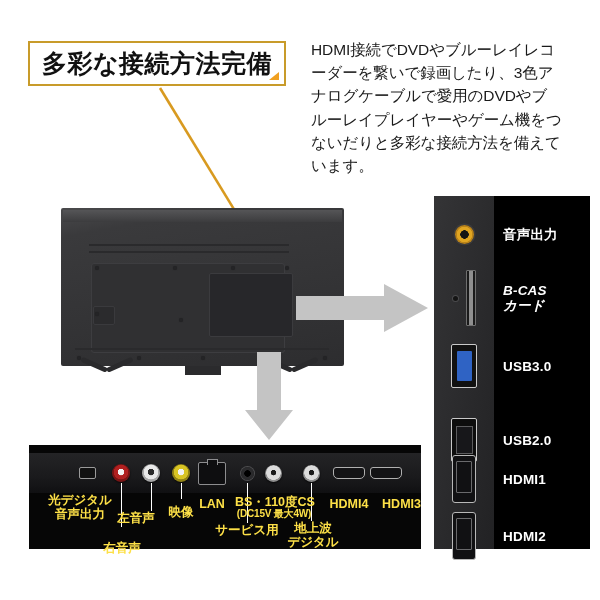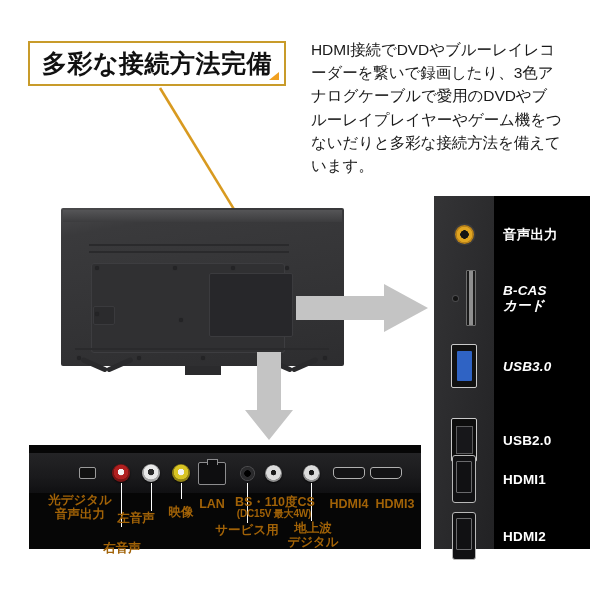--- a/index.html
+++ b/index.html
@@ -367,21 +367,21 @@
     box-shadow: 0 1px 2px rgba(0,0,0,.7);
   }
   .hdmi-flat {
     width: 30px; height: 10px;
     border: 1.5px solid #b0b0b0;
     background: #131315;
     border-radius: 3px 3px 5px 5px;
   }
   .bp-label {
     position: absolute;
-    color: #a16207;
+    color: #fde047;
     font-size: 12.5px;
     font-weight: bold;
     line-height: 14px;
     text-align: center;
     white-space: nowrap;
   }
   .bp-label .sub {
     display: block;
     font-size: 10px;
     font-weight: bold;
@@ -465,21 +465,21 @@
       <div class="rp-port-cell">
         <div class="dot-small" style="margin-right:8px;"></div>
         <div class="slot-bcas"></div>
       </div>
       <div class="rp-label">
         <span>B-CAS</span><br>
         <span>カード</span>
       </div>
     </div>
 
-    <div class="rp-row" style="top:140px;font-style:italic;">
+    <div class="rp-row" style="top:140px;">
       <div class="rp-port-cell">
         <div class="usb3">
             <div class="usb3-inner"></div>
           </div>
       </div>
       <div class="rp-label">USB3.0</div>
     </div>
 
     <div class="rp-row" style="top:214px;">
       <div class="rp-port-cell">
@@ -556,16 +556,16 @@
     <div class="bp-label" style="left:180px; top:78px; width:76px;">サービス用</div>
     <div class="bp-label" style="left:206px; top:50px; width:78px;">
       <span>BS・110度CS</span>
       <span class="sub">(DC15V 最大4W)</span>
     </div>
     <div class="bp-label" style="left:254px; top:76px; width:60px;">
       <span>地上波</span><br>
       <span>デジタル</span>
     </div>
     <div class="bp-label" style="left:294px; top:52px; width:52px;">HDMI4</div>
-    <div class="bp-label" style="left:340px; top:52px; width:52px;">HDMI3</div>
+    <div class="bp-label" style="left:340px; top:52px; width:52px;text-align:right;">HDMI3</div>
   </div>
 
 </div>
 
 </body></html>

